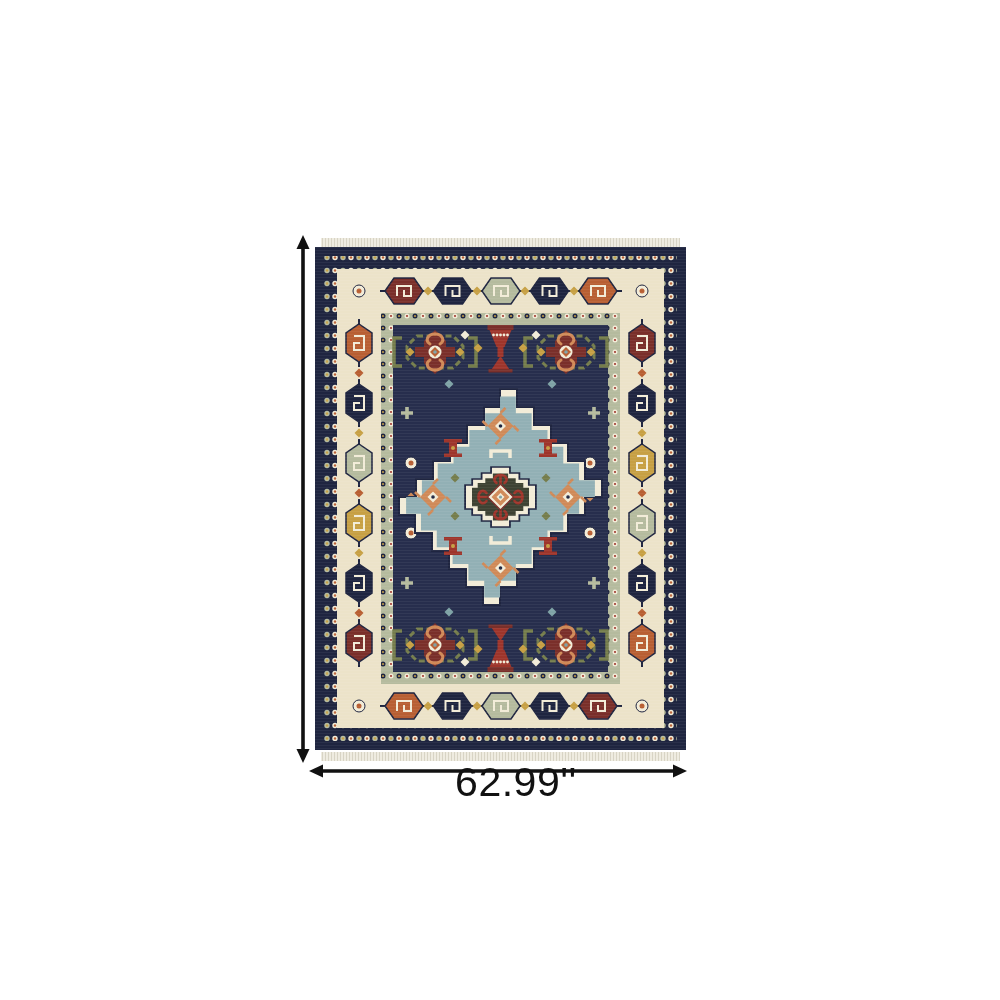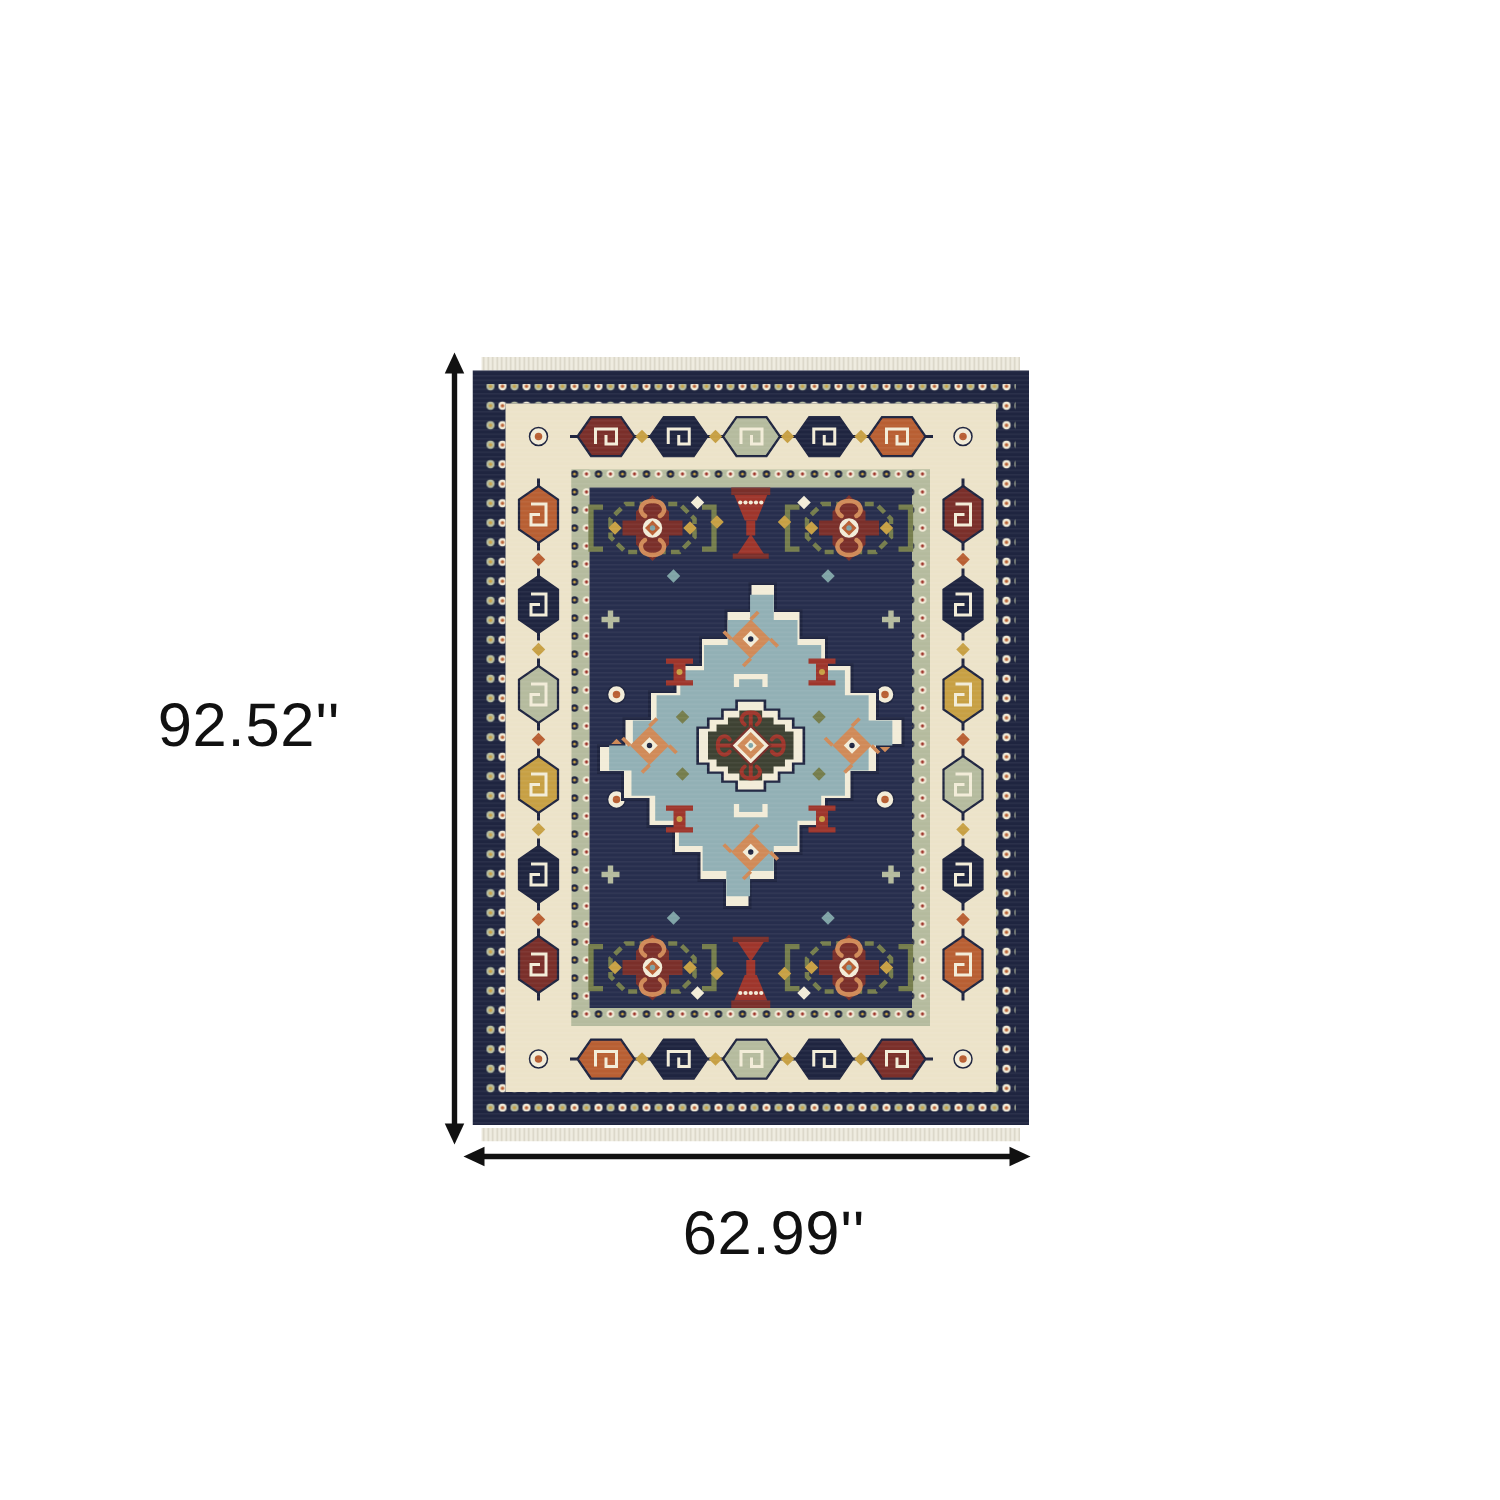--- a/index.html
+++ b/index.html
@@ -14,21 +14,21 @@
   .dim-label{
     position:absolute;
     color:var(--label,#111);
     font-size:41px;
     line-height:44px;
     text-align:center;
     letter-spacing:0.5px;
     user-select:none;
   }
   #height-label{left:66px;top:461px;width:200px;}
-  #width-label{left:416px;top:800px;width:200px;}
+  #width-label{left:416px;top:760px;width:200px;}
 
   .arrow-svg{position:absolute;display:block;}
   #v-arrow{left:291px;top:233px;width:24px;height:532px;}
   #h-arrow{left:307px;top:759px;width:382px;height:24px;}
   .arrow-line{stroke:var(--label,#111);stroke-width:3.6;}
   .arrow-head{fill:var(--label,#111);}
 
   #rug-svg{position:absolute;left:315px;top:238px;width:371px;height:523px;display:block;}
 
   
@@ -56,21 +56,20 @@
     <polygon class="arrow-head" points="12,2 5.5,16 18.5,16"></polygon>
     <polygon class="arrow-head" points="12,530 5.5,516 18.5,516"></polygon>
   </svg>
 
   <svg id="h-arrow" class="arrow-svg" viewBox="0 0 382 24">
     <line class="arrow-line" x1="15" y1="12" x2="367" y2="12"></line>
     <polygon class="arrow-head" points="2,12 16,5.5 16,18.5"></polygon>
     <polygon class="arrow-head" points="380,12 366,5.5 366,18.5"></polygon>
   </svg>
 
-  <div id="height-label" class="dim-label">92.52''</div>
   <div id="width-label" class="dim-label">62.99''</div>
 
   <svg id="rug-svg" viewBox="0 0 371 523">
     <defs>
       <pattern id="fringeP" width="3" height="9" patternUnits="userSpaceOnUse">
         <rect width="3" height="9" class="cFringe"></rect>
         <rect x="1" width="1" height="9" fill="#d8d4c5"></rect>
       </pattern>
       <pattern id="dotsNavy" width="16" height="13" patternUnits="userSpaceOnUse">
         <rect width="16" height="13" class="cNavy"></rect>

